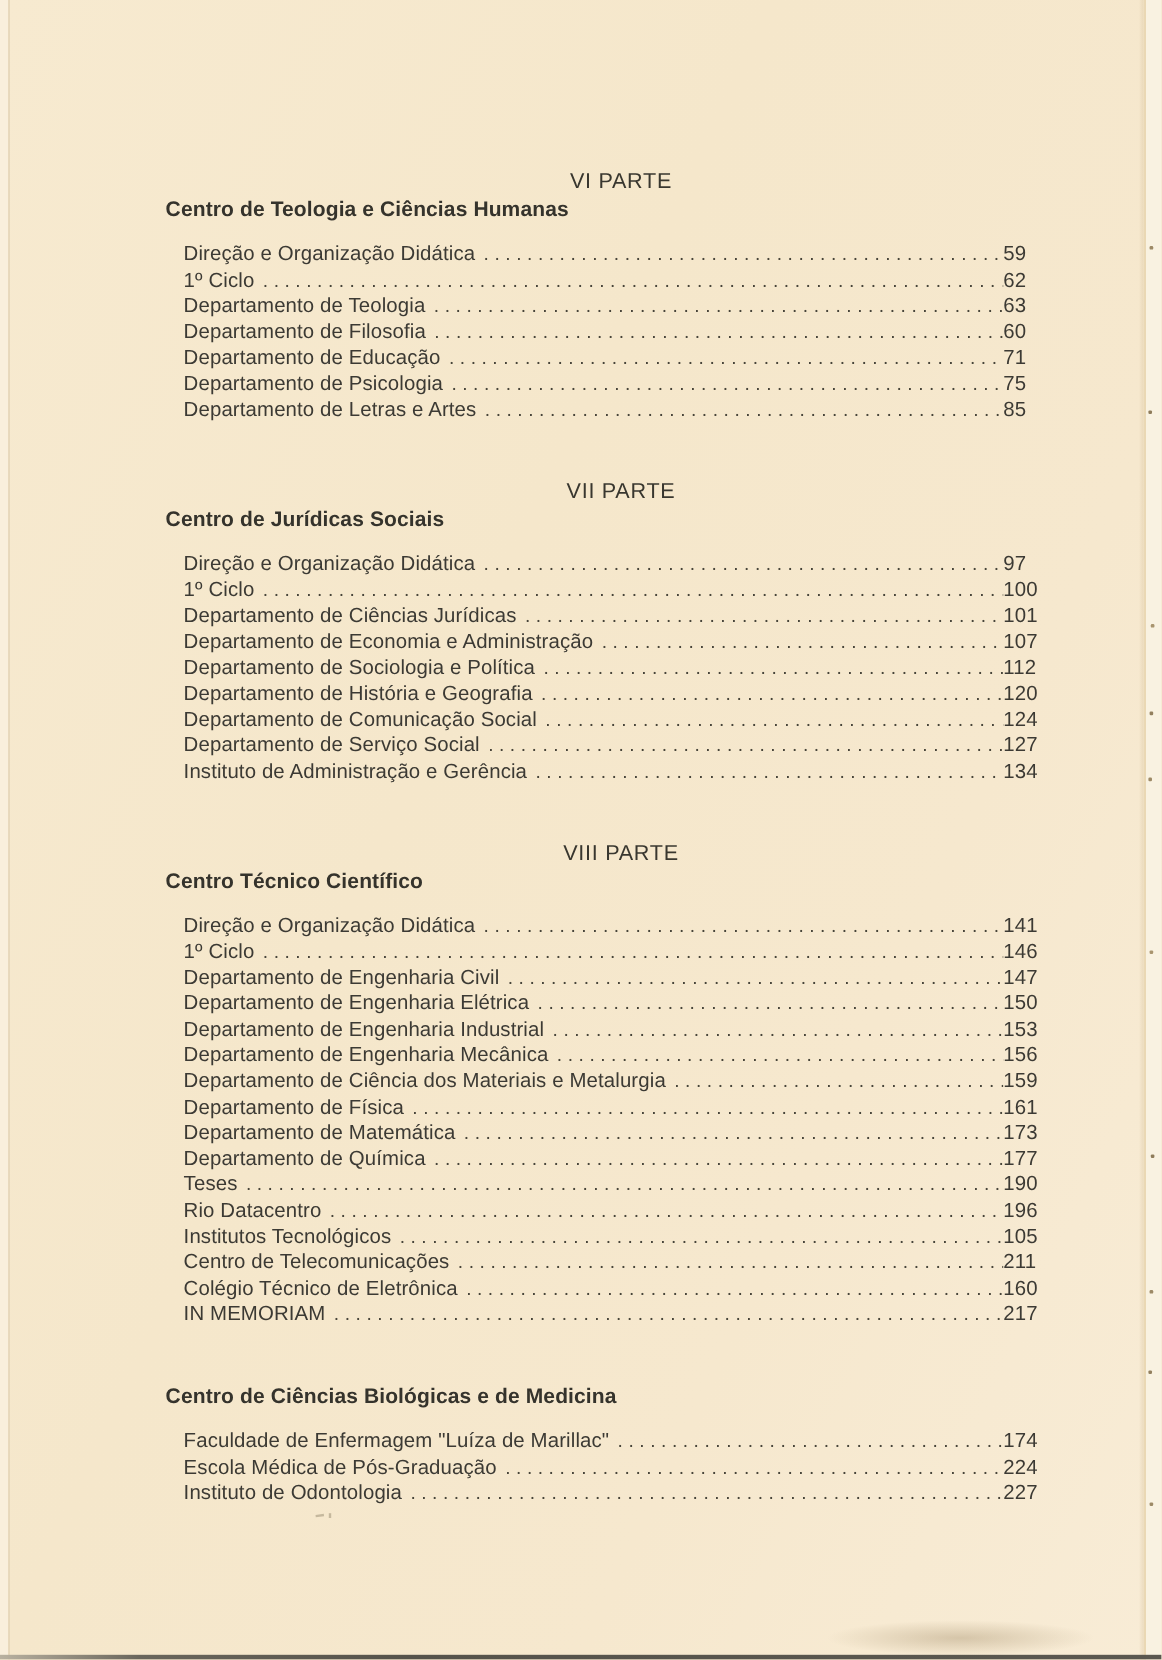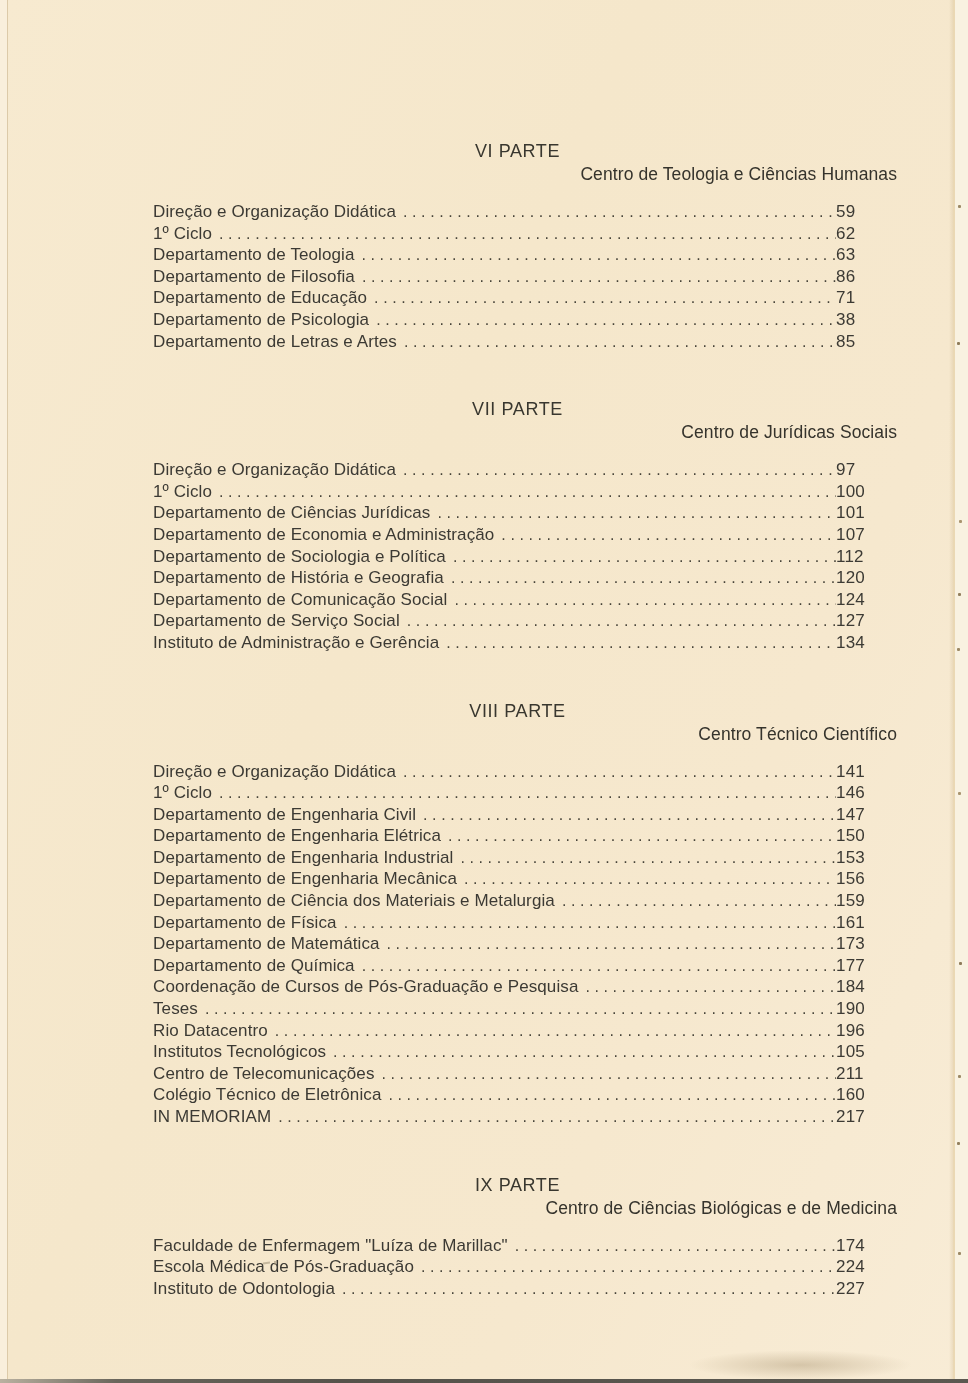--- a/index.html
+++ b/index.html
@@ -59,22 +59,22 @@
   .toc{
     position:absolute;left:138px;right:71px;top:140px;
   }
   .toc-section{margin:0 0 46px 0;}
   .part-heading{
     margin:0;text-align:center;
     font-size:18px;font-weight:400;letter-spacing:.6px;
     line-height:23px;color:#39372f;
   }
   .section-title{
-    margin:0 0 4px 0;text-align:right;
-    font-size:17.5px;font-weight:400;letter-spacing:.1px;
+    margin:0 0 4px 0;text-align:left;
+    font-size:17.5px;font-weight:700;letter-spacing:.1px;
     line-height:23px;color:#35332c;
   }
   .entries{margin:15px;}
   .row{display:flex;height:21.6px;font-size:17px;line-height:21.6px;}
   .label{white-space:nowrap;letter-spacing:.1px;}
   .dots{
     flex:1;overflow:hidden;white-space:nowrap;
     padding-left:7px;padding-right:2px;color:#474439;
   }
   .dots::after{
@@ -103,31 +103,31 @@
     <span class="pageno">62</span>
   </div>
           <div class="row">
     <span class="label">Departamento de Teologia</span>
     <span class="dots"></span>
     <span class="pageno">63</span>
   </div>
           <div class="row">
     <span class="label">Departamento de Filosofia</span>
     <span class="dots"></span>
-    <span class="pageno">86</span>
+    <span class="pageno">60</span>
   </div>
           <div class="row">
     <span class="label">Departamento de Educação</span>
     <span class="dots"></span>
     <span class="pageno">71</span>
   </div>
           <div class="row">
     <span class="label">Departamento de Psicologia</span>
     <span class="dots"></span>
-    <span class="pageno">38</span>
+    <span class="pageno">75</span>
   </div>
           <div class="row">
     <span class="label">Departamento de Letras e Artes</span>
     <span class="dots"></span>
     <span class="pageno">85</span>
   </div>
         </div>
   </section>
       <section class="toc-section">
     <h2 class="part-heading">VII PARTE</h2>
@@ -228,25 +228,20 @@
     <span class="label">Departamento de Matemática</span>
     <span class="dots"></span>
     <span class="pageno">173</span>
   </div>
           <div class="row">
     <span class="label">Departamento de Química</span>
     <span class="dots"></span>
     <span class="pageno">177</span>
   </div>
           <div class="row">
-    <span class="label">Coordenação de Cursos de Pós-Graduação e Pesquisa</span>
-    <span class="dots"></span>
-    <span class="pageno">184</span>
-  </div>
-          <div class="row">
     <span class="label">Teses</span>
     <span class="dots"></span>
     <span class="pageno">190</span>
   </div>
           <div class="row">
     <span class="label">Rio Datacentro</span>
     <span class="dots"></span>
     <span class="pageno">196</span>
   </div>
           <div class="row">
@@ -265,21 +260,20 @@
     <span class="pageno">160</span>
   </div>
           <div class="row">
     <span class="label">IN MEMORIAM</span>
     <span class="dots"></span>
     <span class="pageno">217</span>
   </div>
         </div>
   </section>
       <section class="toc-section">
-    <h2 class="part-heading">IX PARTE</h2>
     <h3 class="section-title">Centro de Ciências Biológicas e de Medicina</h3>
     <div class="entries">
           <div class="row">
     <span class="label">Faculdade de Enfermagem "Luíza de Marillac"</span>
     <span class="dots"></span>
     <span class="pageno">174</span>
   </div>
           <div class="row">
     <span class="label">Escola Médica de Pós-Graduação</span>
     <span class="dots"></span>

